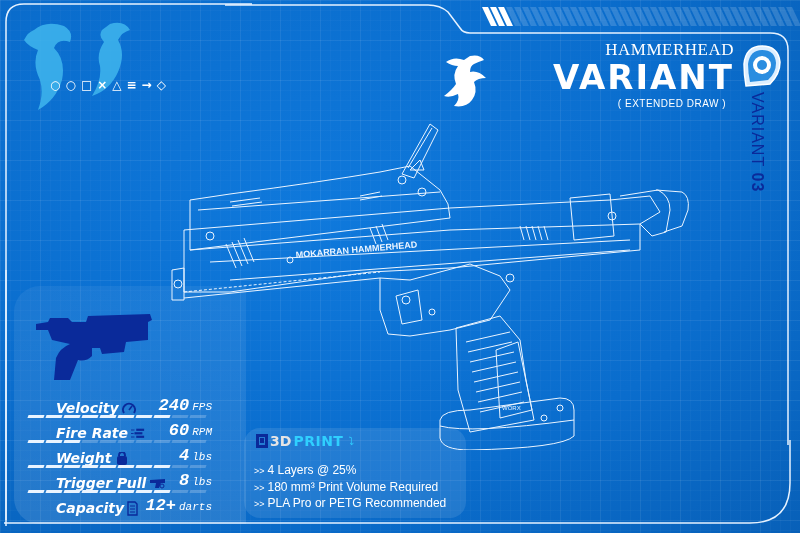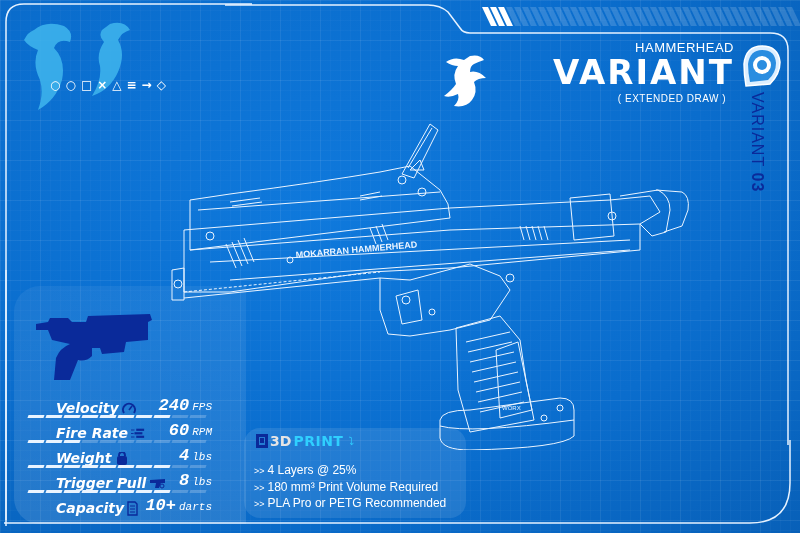--- a/index.html
+++ b/index.html
@@ -34,21 +34,21 @@
   .logo-text .ero { font-weight: bold; }
   .logo-text .worx { font-weight: normal; font-style: normal; letter-spacing: 2px; -webkit-text-stroke: 0.3px #fff; color: transparent; text-shadow: 0 0 0 #fff; }
   .logo-symbols {
     position: absolute; left: 22px; top: 56px;
     font-family: "DejaVu Sans", sans-serif; font-size: 12px; letter-spacing: 5px; color: #fff; font-weight: bold;
     white-space: nowrap;
   }
 
   
   .title-block { right: 66px; top: 40px; text-align: right; }
-  .subtitle { font-family: Liberation Sans, sans-serif; font-size: 13px; letter-spacing: 0.5px; color: #fff; }
+  .subtitle { font-family: Liberation Serif, serif; font-size: 17px; letter-spacing: 0.5px; color: #fff; }
   .title { font-family: "DejaVu Sans", sans-serif; font-weight: bold; font-size: 34px; letter-spacing: 2px; line-height: 34px; color: #fff; }
   .variant-label { font-family: "Liberation Sans", sans-serif; font-size: 10px; letter-spacing: 0.5px; color: #fff; margin-top: 4px; margin-right: 8px; }
   .hammer-logo { left: 440px; top: 50px; width: 58px; height: 60px; }
   .variant-badge { left: 742px; top: 44px; width: 40px; height: 44px; }
   .variant-vert {
     left: 748px; top: 92px;
     writing-mode: vertical-rl;
     font-family: "Liberation Sans", sans-serif; font-size: 16px; color: #0a2a9a; letter-spacing: 1px;
     white-space: nowrap;
   }
@@ -337,21 +337,21 @@
 </div>
 
 <div class="stat-row" style="top:500px">
   <div class="stat-label">
     <span>Capacity</span>
     <svg class="stat-icon" style="width:11px;height:15px" viewBox="0 0 11 15">
         <path d="M1 1 L8 1 L10 3 L10 14 L1 14 Z" fill="none" stroke="#0a2a9a" stroke-width="1.4"></path>
         <path d="M3 5 H8 M3 8 H8 M3 11 H8" stroke="#0a2a9a" stroke-width="1.2"></path>
       </svg>
   </div>
-  <div class="stat-value"><span>10+</span><span class="unit">darts</span></div>
+  <div class="stat-value"><span>12+</span><span class="unit">darts</span></div>
 </div>
 
 <div class="abs print-panel"></div>
 <div class="abs print-title">
   <svg width="12" height="14" viewBox="0 0 12 14">
       <rect x="0" y="0" width="12" height="3" fill="#0a2a9a"></rect>
       <rect x="0" y="0" width="3" height="14" fill="#0a2a9a"></rect>
       <rect x="9" y="0" width="3" height="14" fill="#0a2a9a"></rect>
       <rect x="0" y="11" width="12" height="3" fill="#0a2a9a"></rect>
       <rect x="4" y="4" width="4" height="5" fill="#0a2a9a"></rect>

